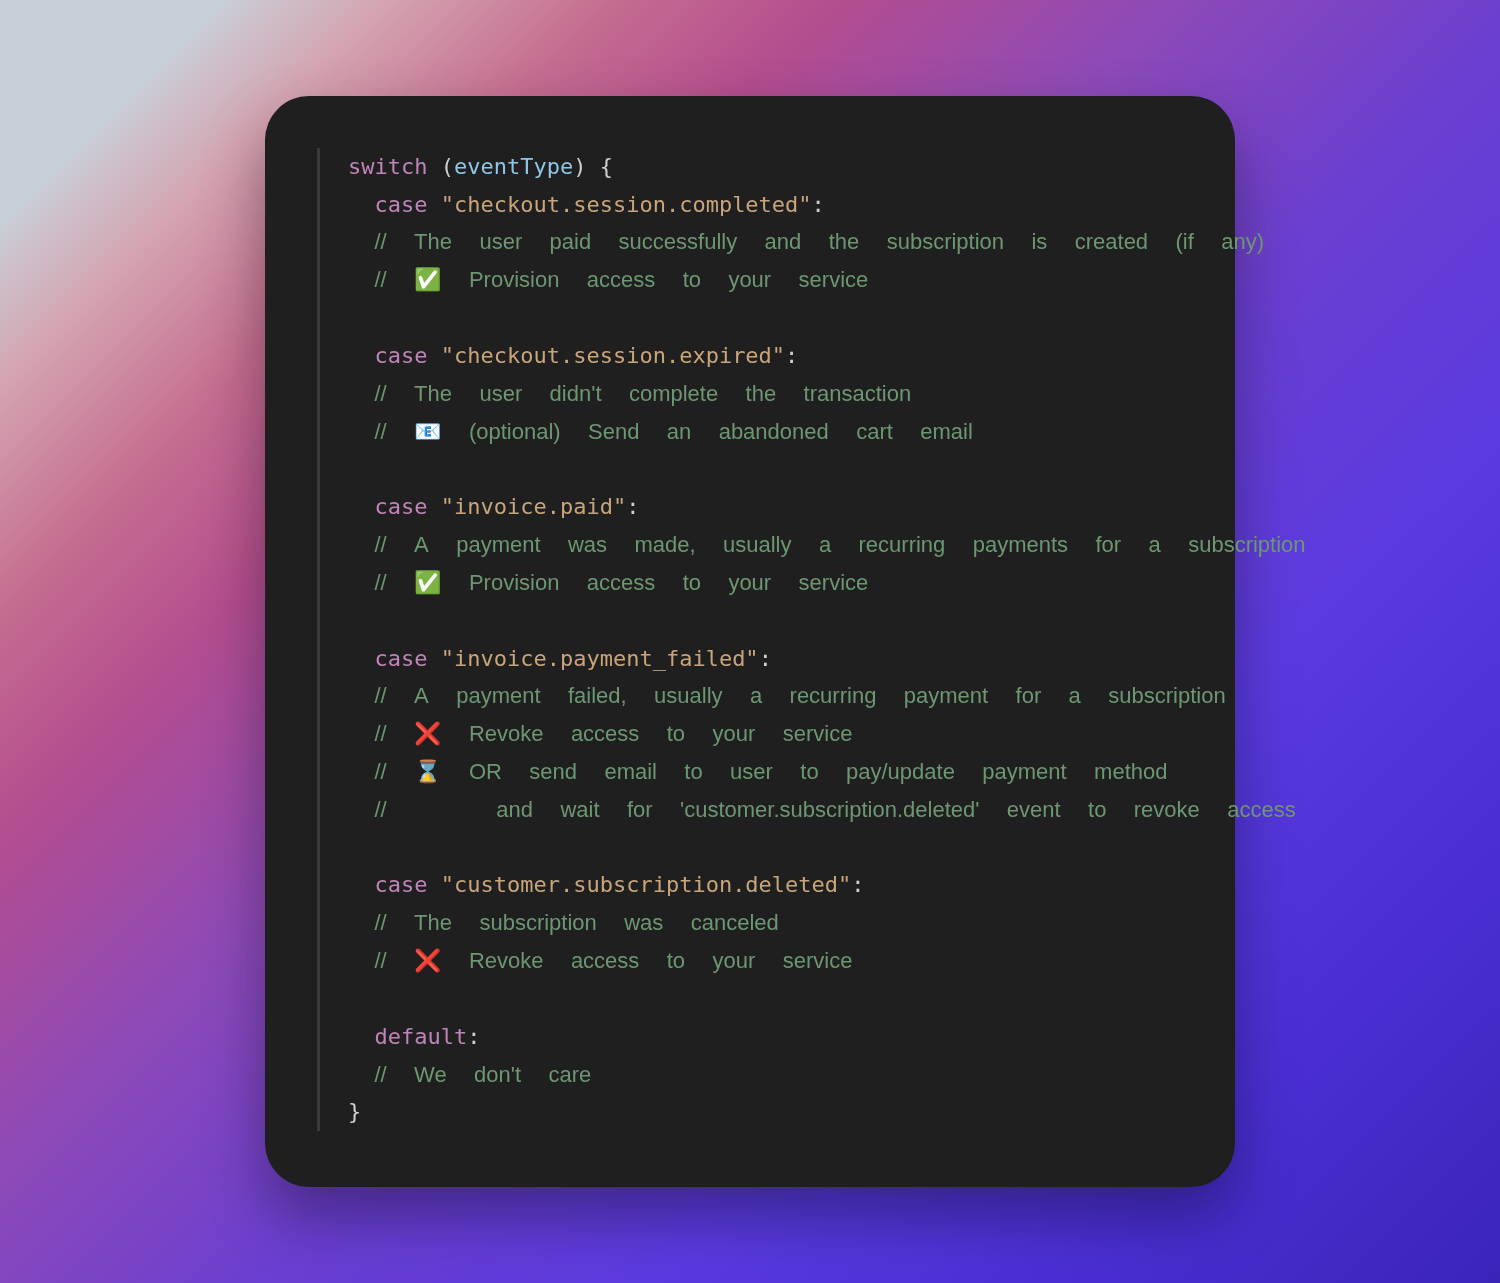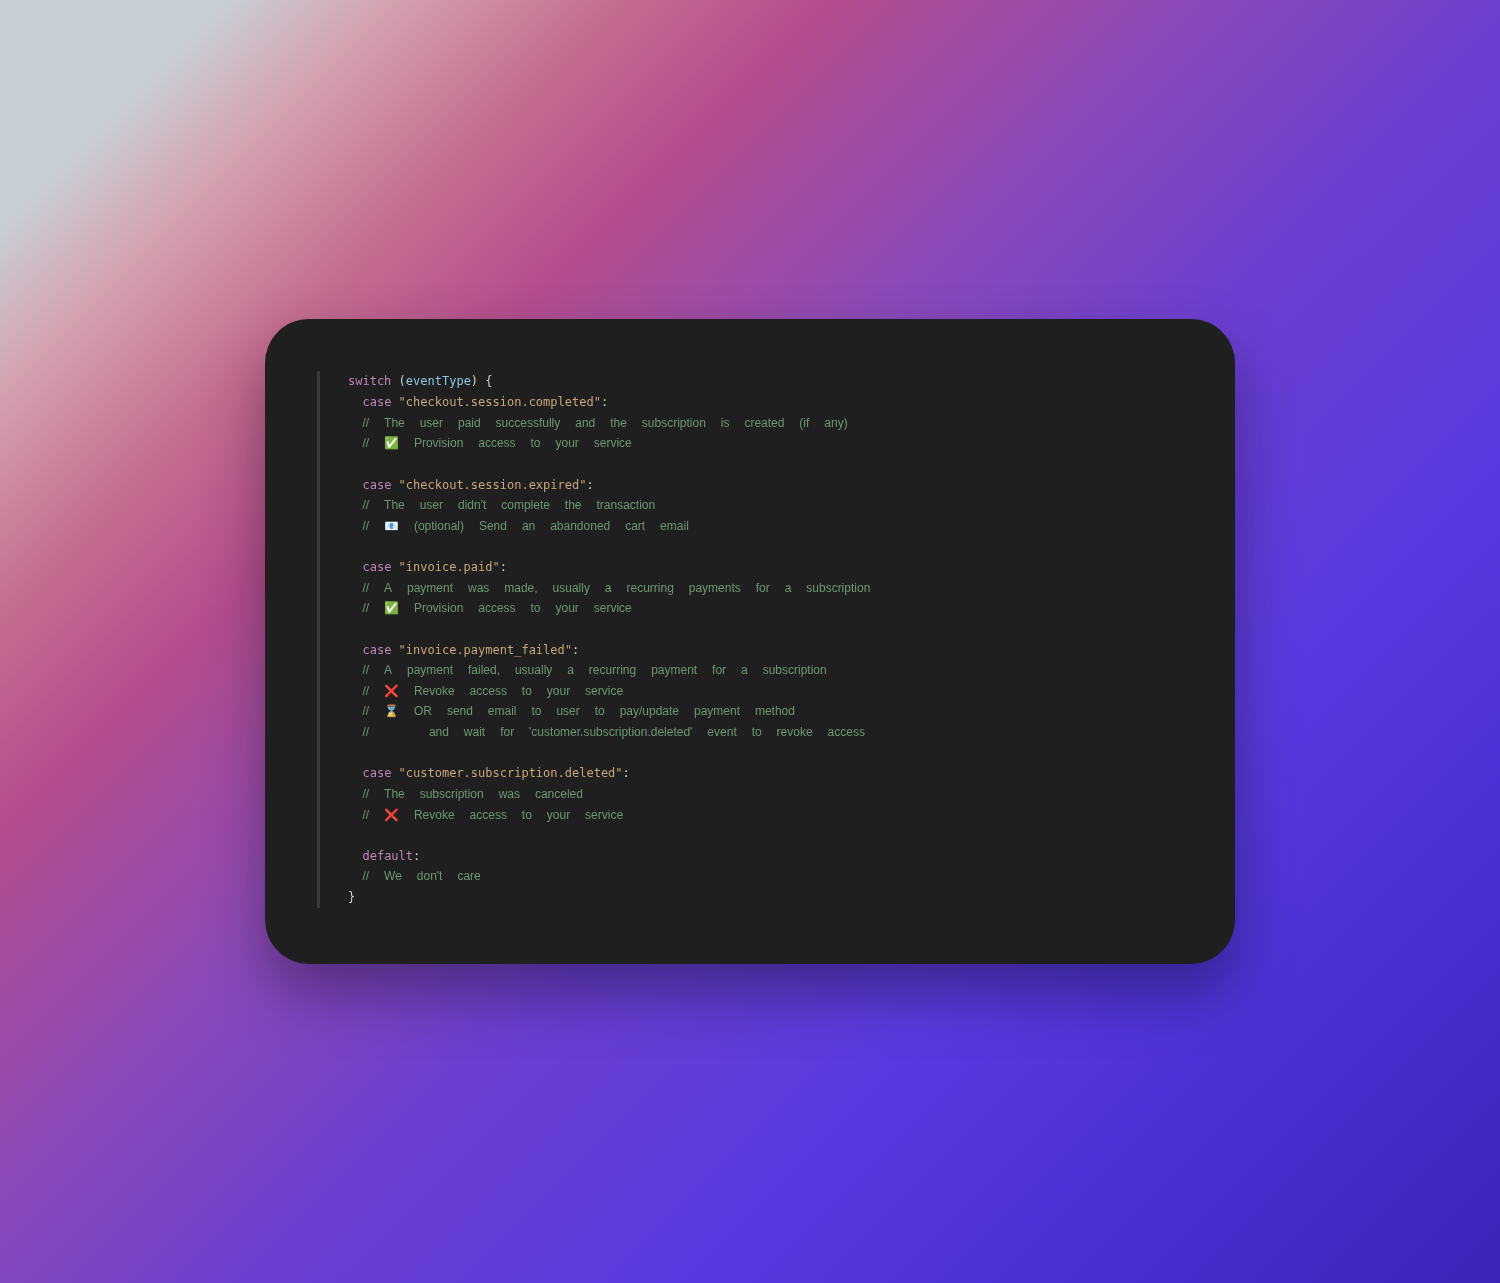--- a/index.html
+++ b/index.html
@@ -24,21 +24,21 @@
     width: 970px;
     padding: 52px 52px 56px 52px;
     box-shadow: 0 30px 60px rgba(0,0,0,.35);
   }
   .code-wrap {
     border-left: 3px solid #3a3a3a;
     padding-left: 28px;
   }
   pre {
     font-family: inherit;
-    font-size: 12px;
+    font-size: 22px;
     line-height: 1.72;
     white-space: pre;
   }
   .kw   { color: #c084b9; }          
   .id   { color: #8ec7e6; }          
   .pn   { color: #d0d0d0; }          
   .str  { color: #c9a57b; }          
   .cm   { color: #6d9772; }          
   .emoji { font-family: "Apple Color Emoji","Segoe UI Emoji","Noto Color Emoji",sans-serif; }
 </style>

